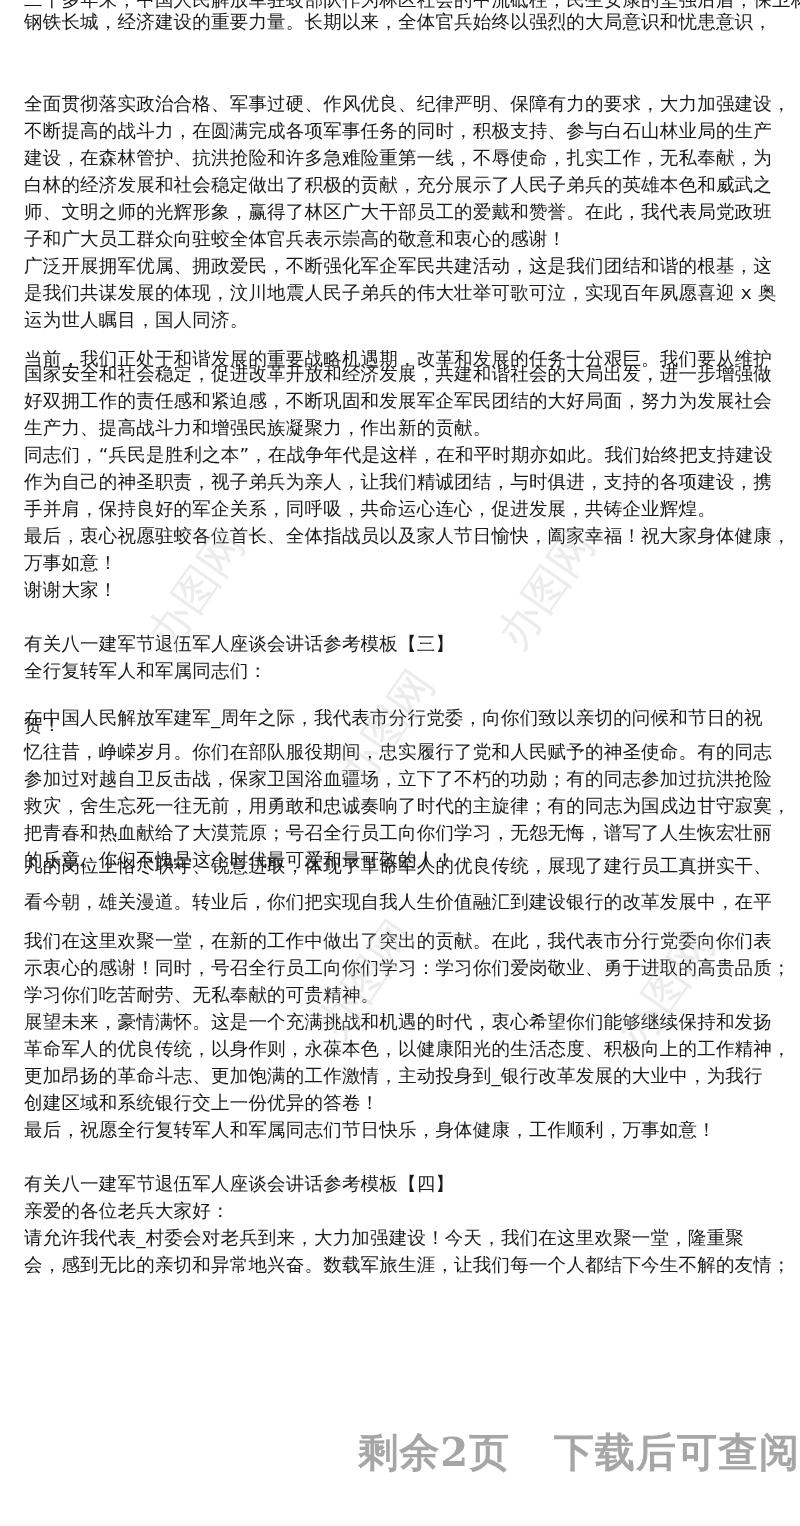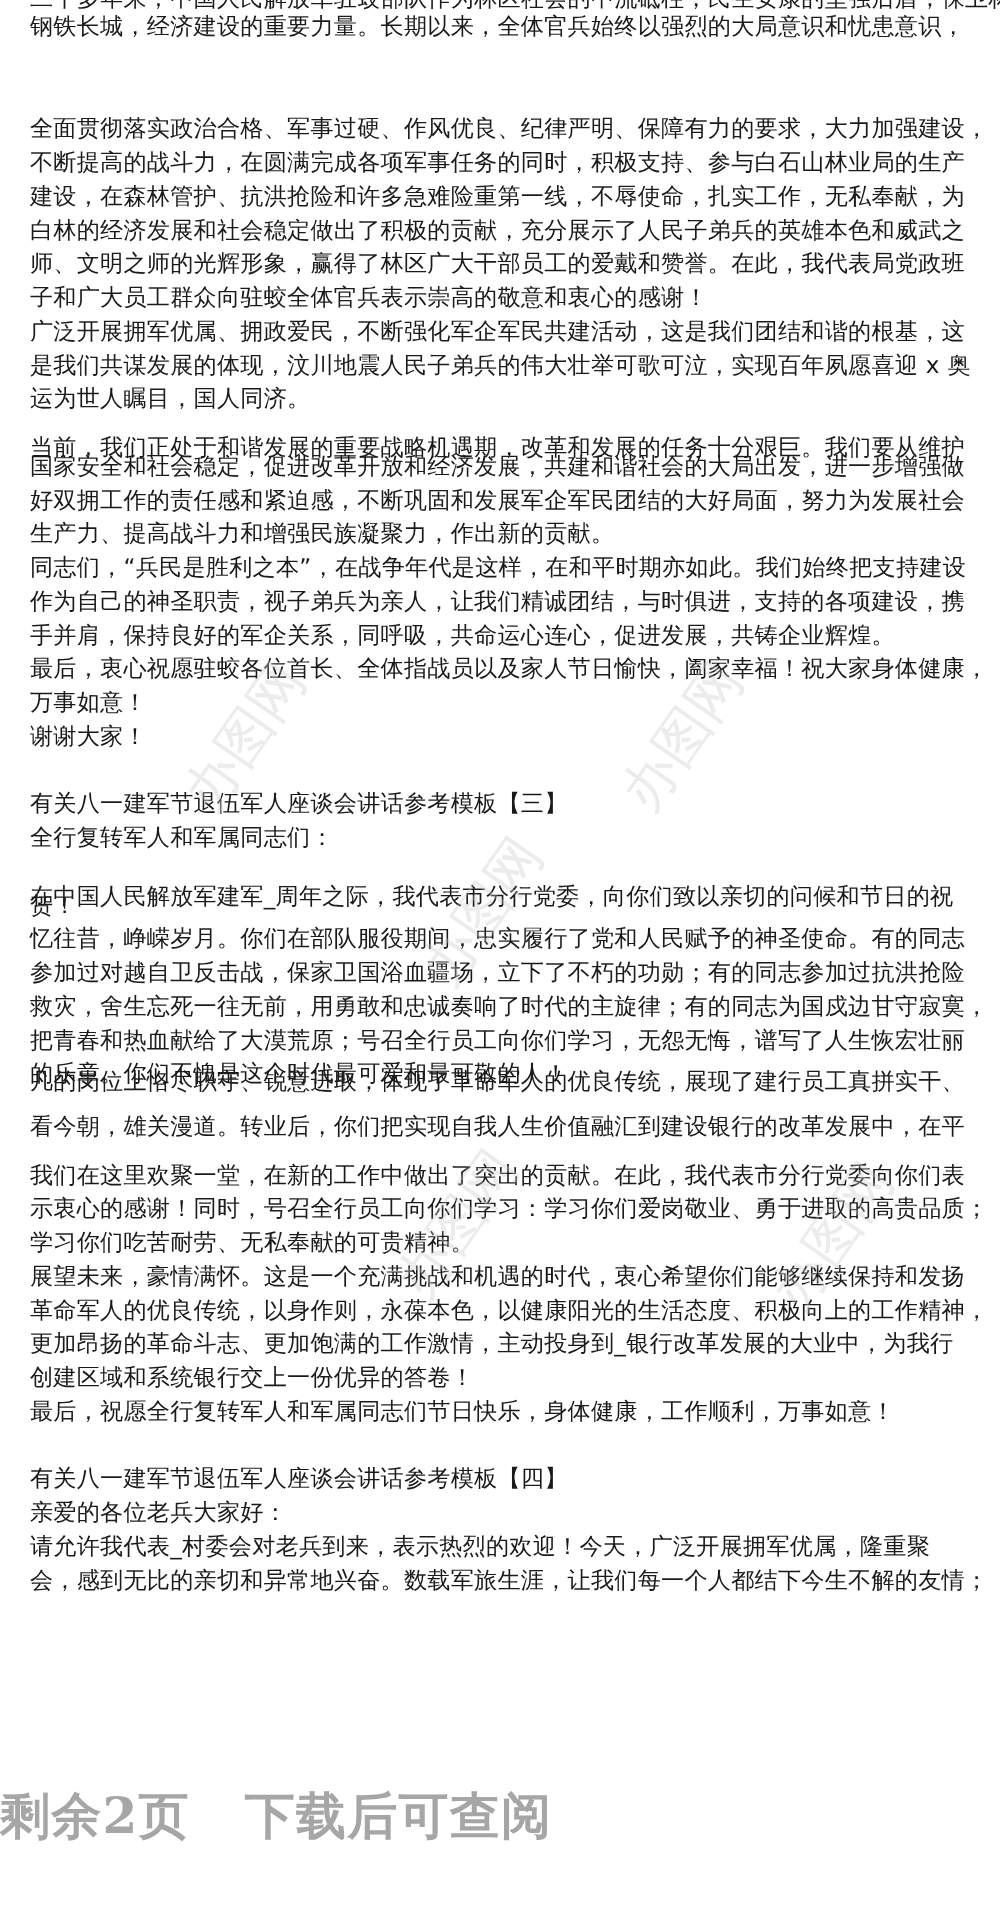--- a/index.html
+++ b/index.html
@@ -39,21 +39,21 @@
       font-size: 44px;
       transform: rotate(-55deg);
       pointer-events: none;
       font-family: "DejaVu Sans", sans-serif;
     }
     .footer-banner {
       position: absolute;
       left: 0;
       width: 800px;
       top: 1425px;
-      text-align: left;
+      text-align: right;
       font-size: 40px;
       font-weight: bold;
       color: #a6a6a6;
       letter-spacing: 1px;
       font-family: "DejaVu Serif", "Liberation Serif", serif;
     }
     .footer-banner span + span {
       margin-left: 44px;
     }
   </style>
@@ -96,21 +96,21 @@
   <div class="line" style="top:927px">我们在这里欢聚一堂，在新的工作中做出了突出的贡献。在此，我代表市分行党委向你们表</div>
   <div class="line" style="top:954px">示衷心的感谢！同时，号召全行员工向你们学习：学习你们爱岗敬业、勇于进取的高贵品质；</div>
   <div class="line" style="top:981px">学习你们吃苦耐劳、无私奉献的可贵精神。</div>
   <div class="line" style="top:1008px">展望未来，豪情满怀。这是一个充满挑战和机遇的时代，衷心希望你们能够继续保持和发扬</div>
   <div class="line" style="top:1035px">革命军人的优良传统，以身作则，永葆本色，以健康阳光的生活态度、积极向上的工作精神，</div>
   <div class="line" style="top:1062px">更加昂扬的革命斗志、更加饱满的工作激情，主动投身到_银行改革发展的大业中，为我行</div>
   <div class="line" style="top:1089px">创建区域和系统银行交上一份优异的答卷！</div>
   <div class="line" style="top:1116px">最后，祝愿全行复转军人和军属同志们节日快乐，身体健康，工作顺利，万事如意！</div>
   <div class="line" style="top:1170px">有关八一建军节退伍军人座谈会讲话参考模板【四】</div>
   <div class="line" style="top:1197px">亲爱的各位老兵大家好：</div>
-  <div class="line" style="top:1224px">请允许我代表_村委会对老兵到来，表示热烈的欢迎！今天，广泛开展拥军优属，隆重聚</div>
+  <div class="line" style="top:1224px">请允许我代表_村委会对老兵到来，大力加强建设！今天，我们在这里欢聚一堂，隆重聚</div>
   <div class="line" style="top:1251px">会，感到无比的亲切和异常地兴奋。数载军旅生涯，让我们每一个人都结下今生不解的友情；</div>
 </div>
 
 <div class="watermark" style="left:130px;top:560px">办图网</div>
 <div class="watermark" style="left:480px;top:560px">办图网</div>
 <div class="watermark" style="left:320px;top:700px">办图网</div>
 <div class="watermark" style="left:300px;top:950px">办图网</div>
 <div class="watermark" style="left:600px;top:960px">办图网</div>
 
 <div class="footer-banner">

